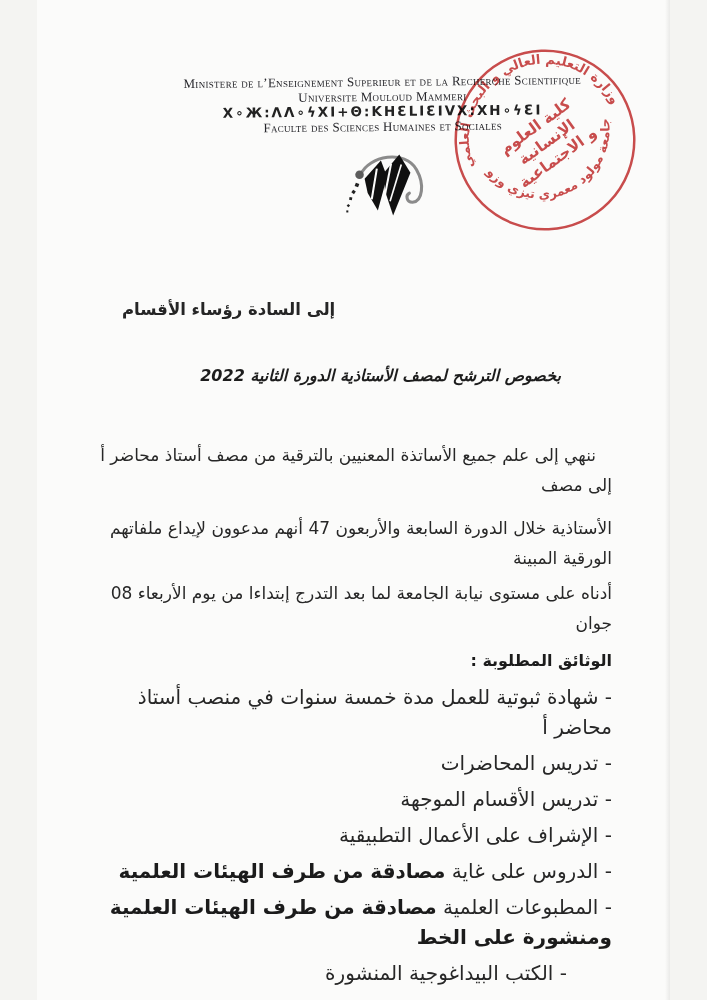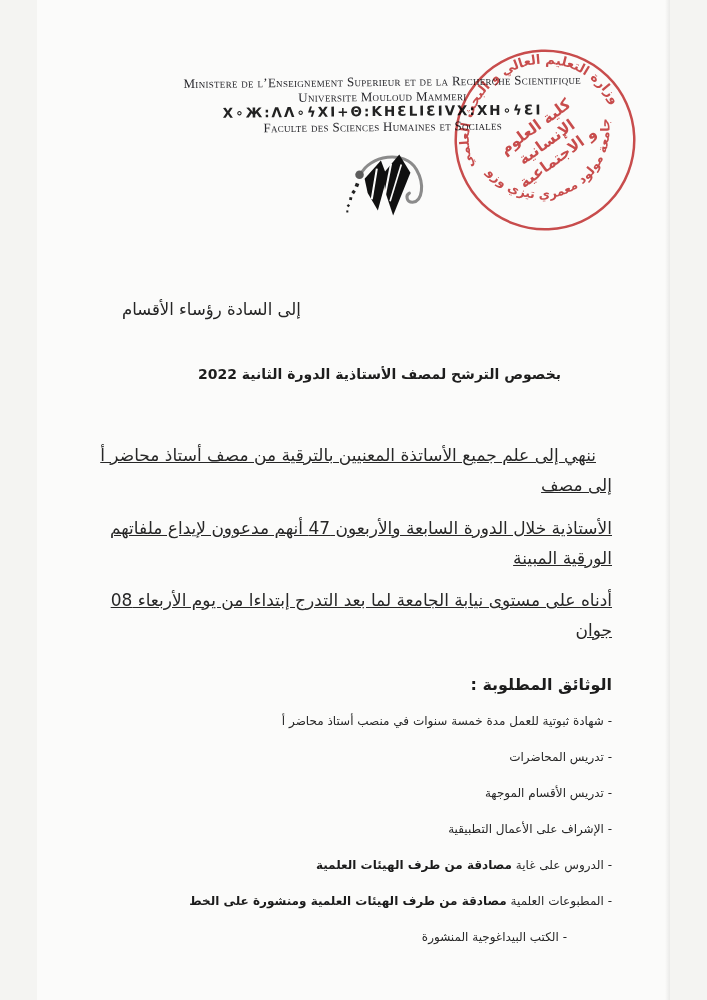--- a/index.html
+++ b/index.html
@@ -39,37 +39,37 @@
   
   .stamp {
     position:absolute; left:412px; top:44px; width:192px; height:192px;
     mix-blend-mode:multiply; opacity:.88;
   }
   .stamp text { font-family:"DejaVu Sans", sans-serif; }
 
   
   .recipient {
     position:absolute; left:85px; top:300px;
-    font-size:16.5px; color:#252525; direction:rtl;
+    font-size:16.5px; color:#252525; direction:rtl;font-weight:bold;
   }
   .subject {
     position:absolute; top:366px; right:109px;
-    font-size:14px; font-weight:bold; color:#1d1d1d; direction:rtl;
+    font-size:16px; font-weight:bold; color:#1d1d1d; direction:rtl;font-style:italic;
   }
   .letter {
     position:absolute; top:440px; left:63px; right:58px;
     direction:rtl; text-align:right; color:#272727;
   }
-  .body-line { font-size:17px; line-height:30px;text-decoration:underline; }
+  .body-line { font-size:17px; line-height:30px; }
   .body-line.l1 { text-indent:16px; margin-bottom:13px; }
-  .body-line.l2 { margin-bottom:12px; }
-  .body-line.l3 { margin-bottom:25px; }
+  .body-line.l2 { margin-bottom:5px; }
+  .body-line.l3 { margin-bottom:8px; }
   .body-line.l4 { margin-bottom:8px; }
   .docs-heading { font-size:16px; font-weight:bold; color:#1c1c1c; line-height:30px; margin-bottom:6px; }
-  .doc-item { font-size:12px; line-height:30px; margin-bottom:6px; }
+  .doc-item { font-size:20px; line-height:30px; margin-bottom:6px; }
   .doc-item b { font-weight:bold; color:#1b1b1b; }
   .doc-item.indent { margin-left:0; padding-left:0; margin-right:45px; }
 </style>
 </head>
 <body>
 
 <div class="page">
 
   <div class="letterhead">
     <div class="lh-line">Ministere de l’Enseignement Superieur et de la Recherche Scientifique</div>

